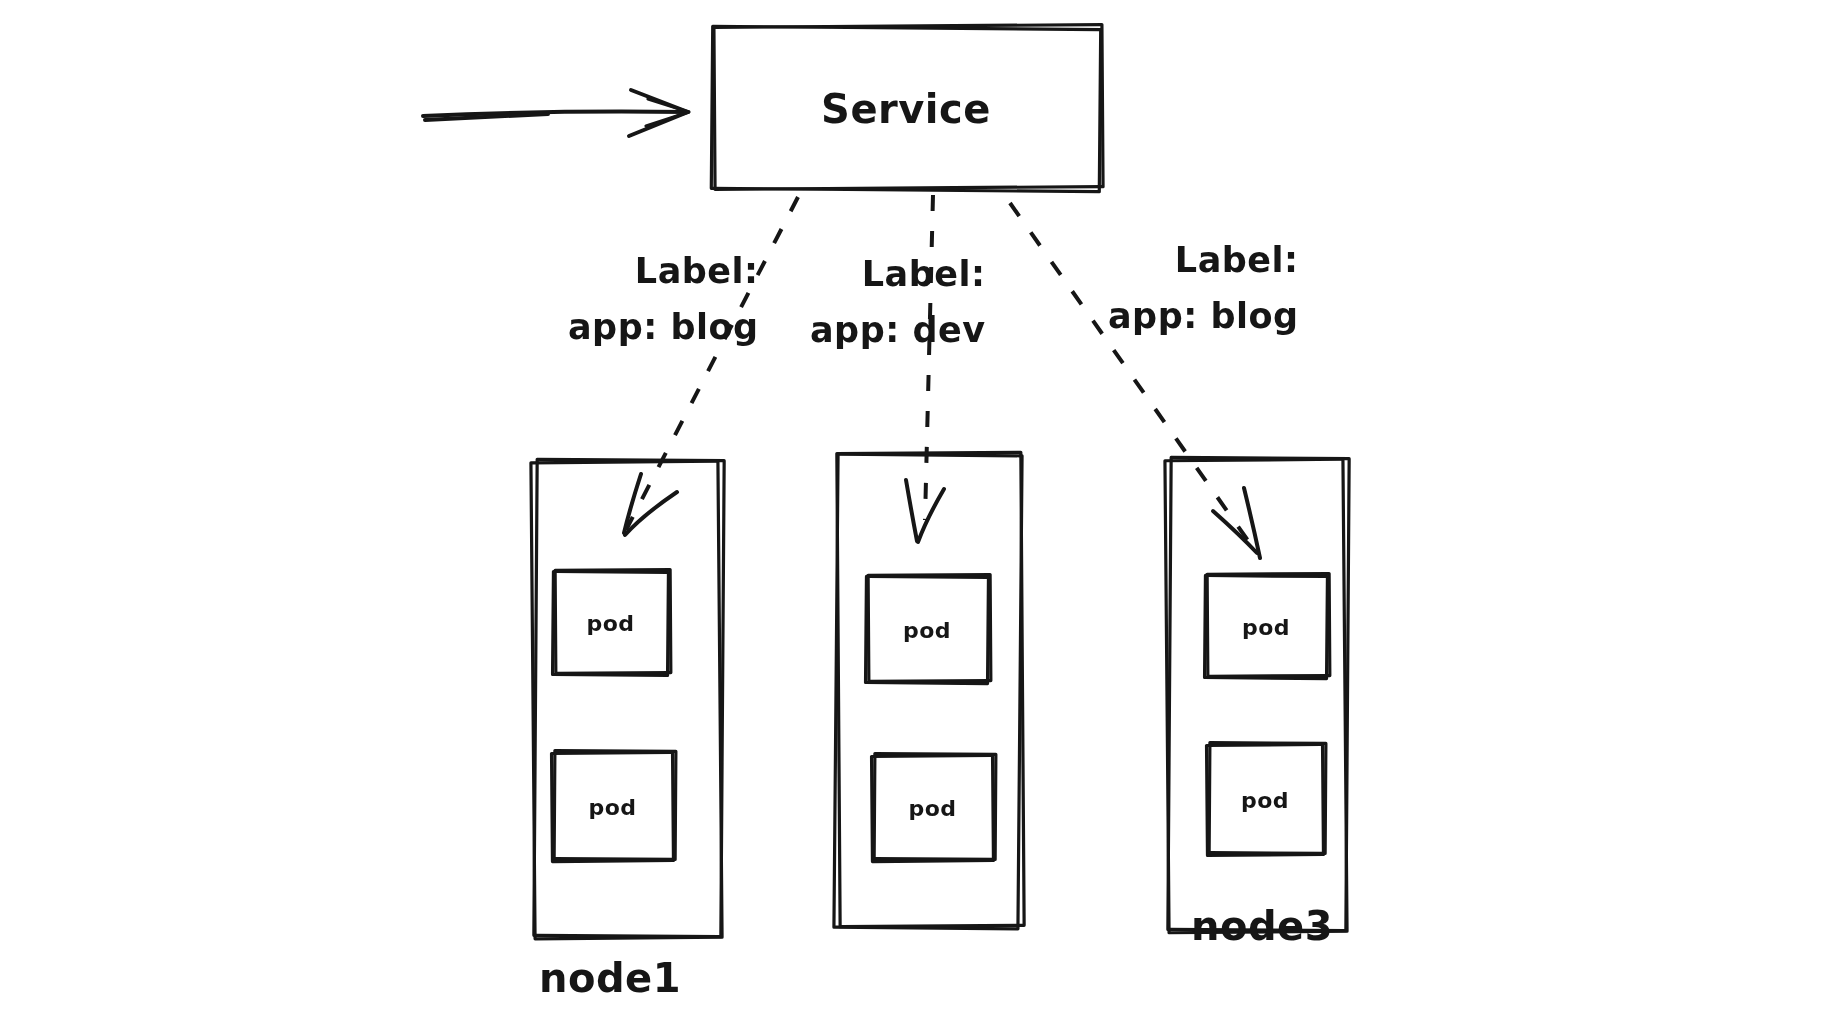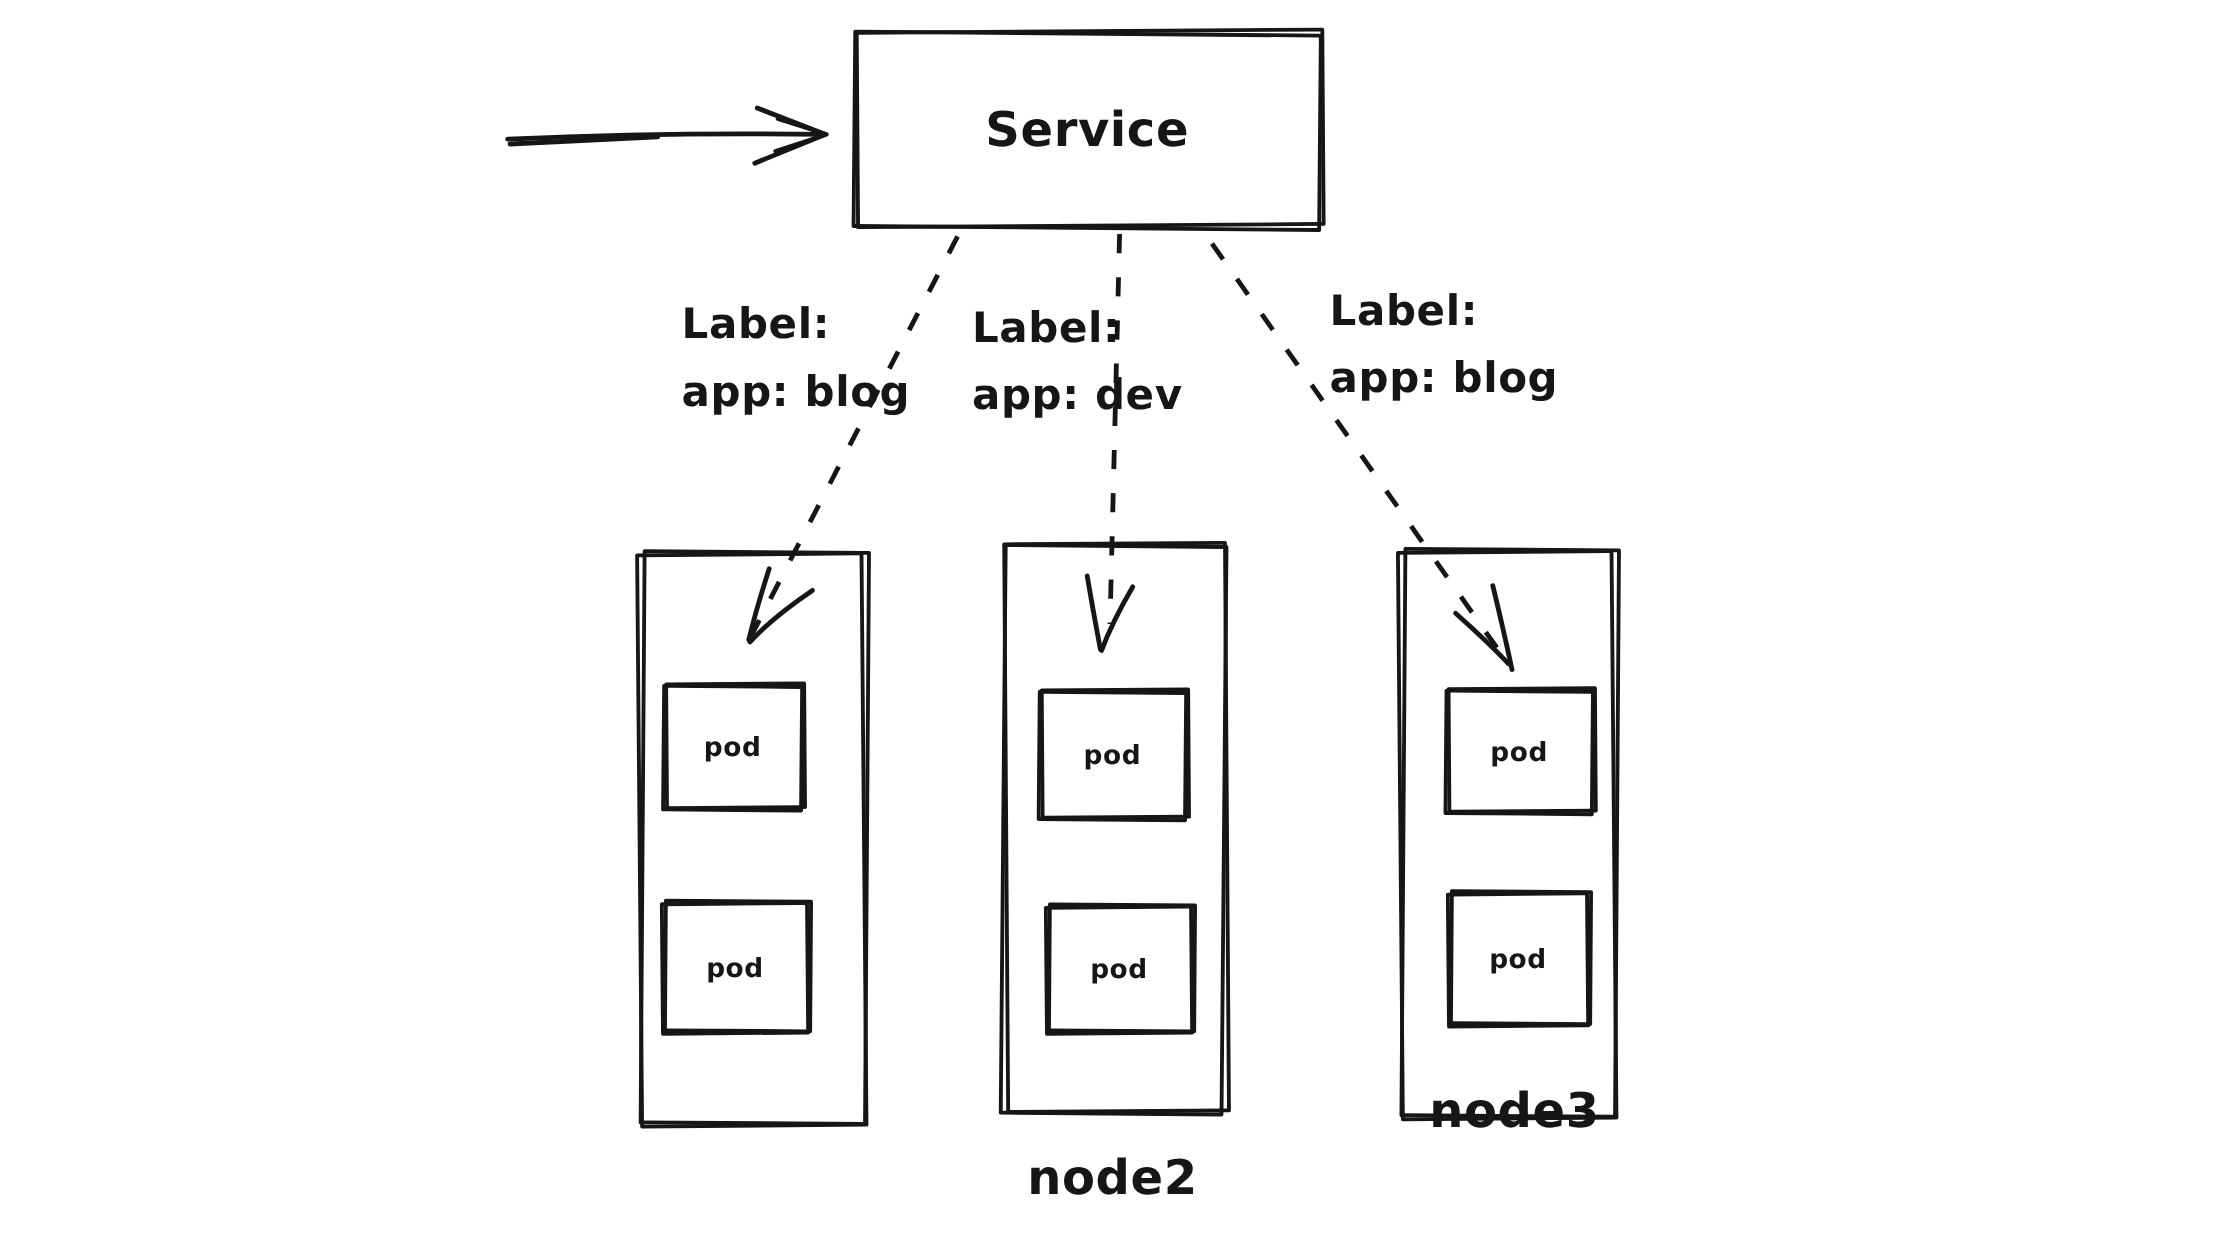--- a/index.html
+++ b/index.html
@@ -20,21 +20,21 @@
     stroke-linecap: round;
     stroke-linejoin: round;
   }
   .strokes .shaft { stroke-width: 4; }
   .strokes .dash {
     stroke-width: 4;
     stroke-linecap: butt;
     stroke-dasharray: 16 20;
   }
   .strokes .head { stroke-width: 4; }
-  .txt { position: absolute; font-weight: 700; letter-spacing: 0.5px; }
+  .txt { position: absolute; font-weight: 700; letter-spacing: 0.5px; text-align: right; }
   .center { display: flex; align-items: center; justify-content: center; text-align: left; }
   .service-label { font-size: 40px; }
   .selector { font-size: 35px; line-height: 56px; }
   .pod-label { font-size: 22px; }
   .node-label { font-size: 40px; }
 </style>
 </head>
 <body>
 
 <div class="canvas" style="--ink: #161616; --bg: #ffffff;">
@@ -125,16 +125,16 @@
     <div>app: blog</div>
   </div>
 
   <div class="txt center pod-label" style="left:553px;top:572px;width:115px;height:103px;">pod</div>
   <div class="txt center pod-label" style="left:552px;top:753px;width:121px;height:108px;">pod</div>
   <div class="txt center pod-label" style="left:866px;top:577px;width:122px;height:106px;">pod</div>
   <div class="txt center pod-label" style="left:872px;top:756px;width:121px;height:105px;">pod</div>
   <div class="txt center pod-label" style="left:1205px;top:576px;width:122px;height:102px;">pod</div>
   <div class="txt center pod-label" style="left:1207px;top:745px;width:116px;height:110px;">pod</div>
 
-  <div class="txt center node-label" style="left:834px;top:952px;width:186px;height:60px;">node2</div>
+  <div class="txt center node-label" style="left:520px;top:948px;width:180px;height:60px;">node1</div>
   <div class="txt center node-label" style="left:1167px;top:896px;width:190px;height:60px;">node3</div>
 
 </div>
 
 </body></html>

